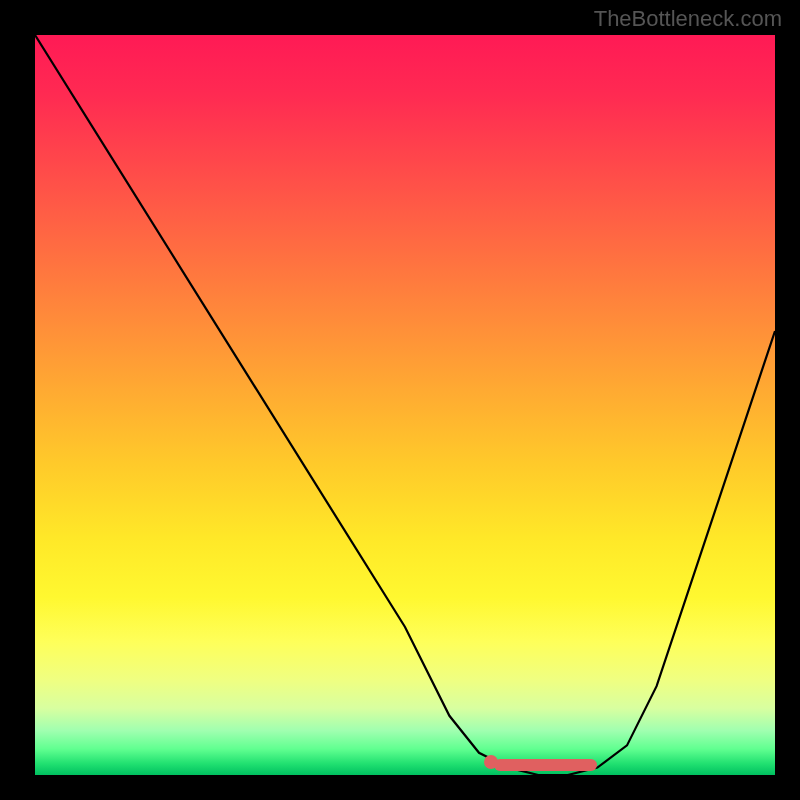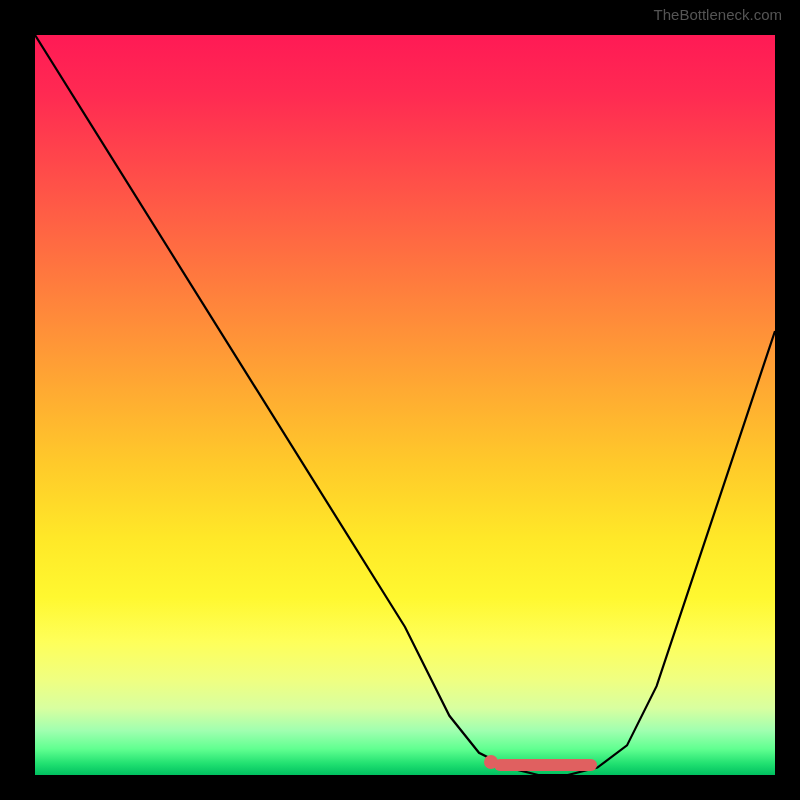--- a/index.html
+++ b/index.html
@@ -9,21 +9,21 @@
     width: 800px;
     height: 800px;
     position: relative;
     font-family: Arial, sans-serif;
   }
   .watermark {
     position: absolute;
     top: 6px;
     right: 18px;
     color: #555;
-    font-size: 15px;
+    font-size: 22px;
     font-weight: 500;
     z-index: 10;
   }
   .plot-area {
     position: absolute;
     left: 35px;
     top: 35px;
     width: 740px;
     height: 740px;
     overflow: hidden;

